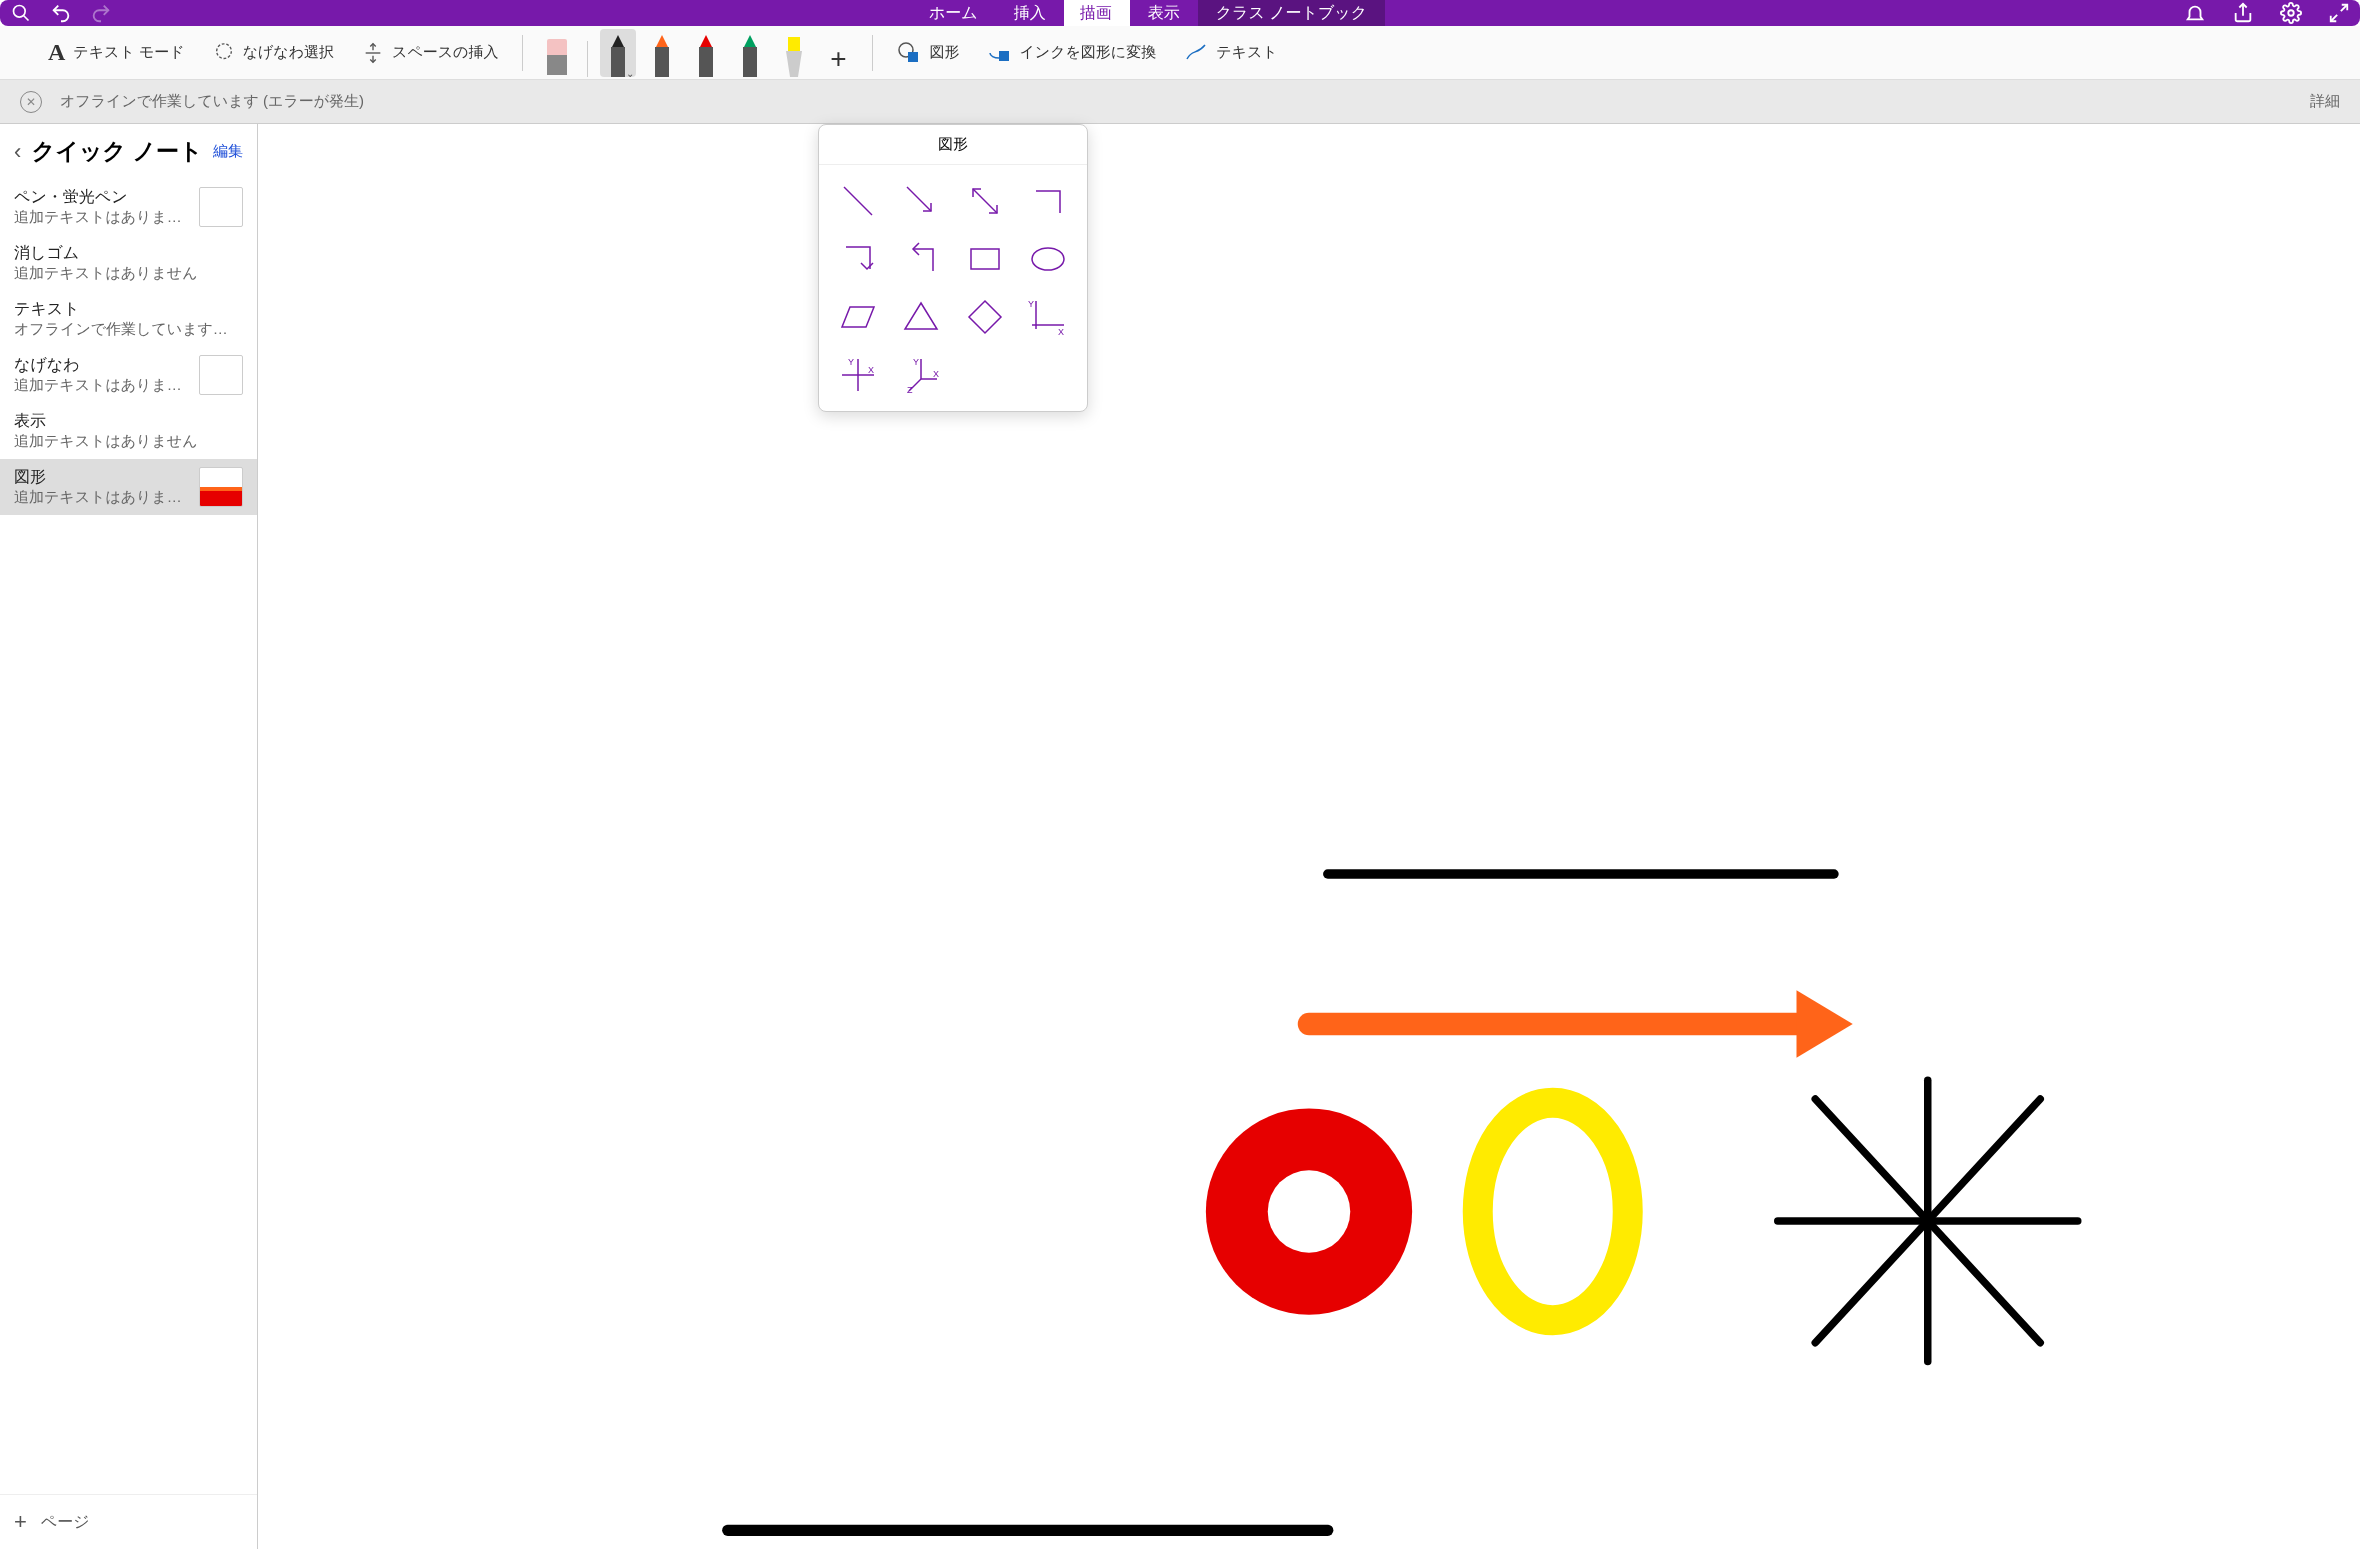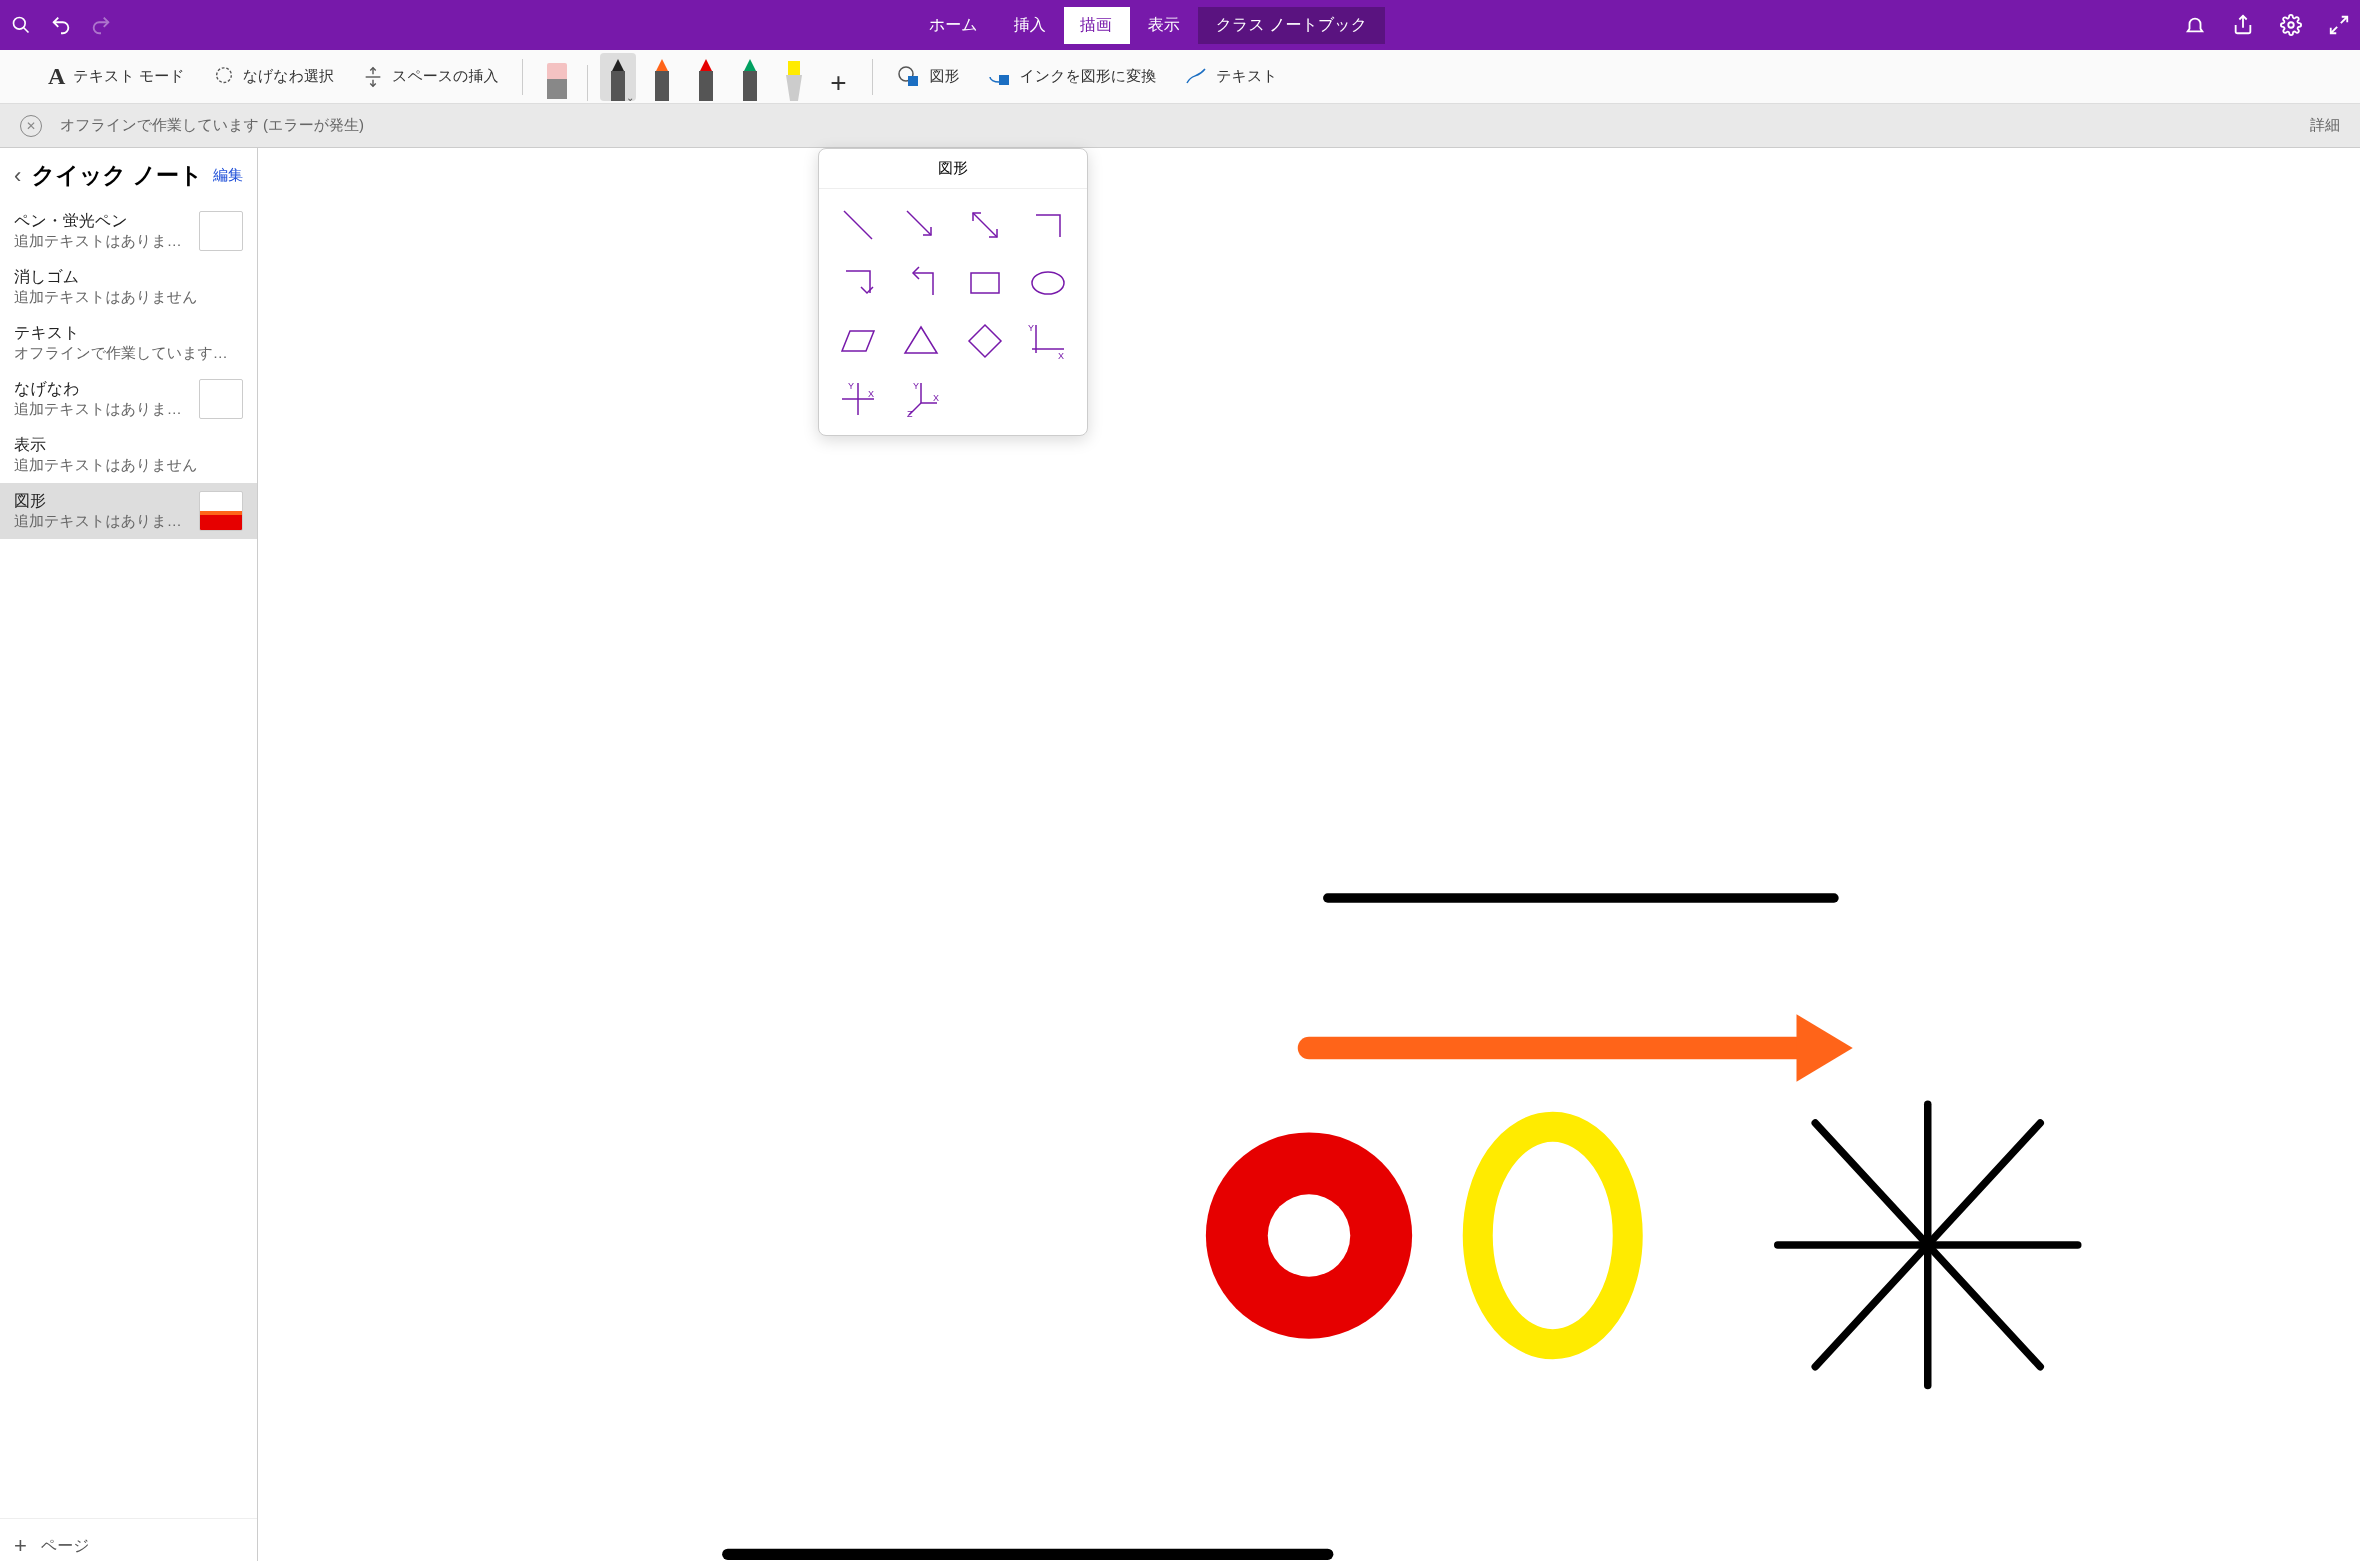--- a/index.html
+++ b/index.html
@@ -1,19 +1,19 @@
 <!DOCTYPE html>
 <html><head>
 <meta charset="utf-8">
 <style>
 * { margin: 0; padding: 0; box-sizing: border-box; font-family: "Yu Gothic", "Hiragino Sans", sans-serif; }
 body { background: #fff; overflow: hidden; }
 
 
-.titlebar { background: #7719AA; height: 50px; display: flex; align-items: center; padding: 0 8px; color: #fff; }
+.titlebar { background: #7719AA; height: 26px; display: flex; align-items: center; padding: 0 8px; color: #fff; border-radius: 8px; }
 .titlebar-left { display: flex; align-items: center; gap: 14px; }
 .titlebar-center { flex: 1; display: flex; justify-content: center; align-items: center; gap: 0; }
 .titlebar-right { display: flex; align-items: center; gap: 22px; }
 .titlebar .icon-btn { width: 26px; height: 26px; display: flex; align-items: center; justify-content: center; cursor: pointer; }
 .titlebar .icon-btn.disabled { opacity: 0.4; }
 .tab { padding: 8px 18px; font-size: 16px; cursor: pointer; color: #fff; }
 .tab.active { background: #fff; color: #7719AA; padding-left: 16px; }
 .tab.dark { background: #5a1380; }
 
 

